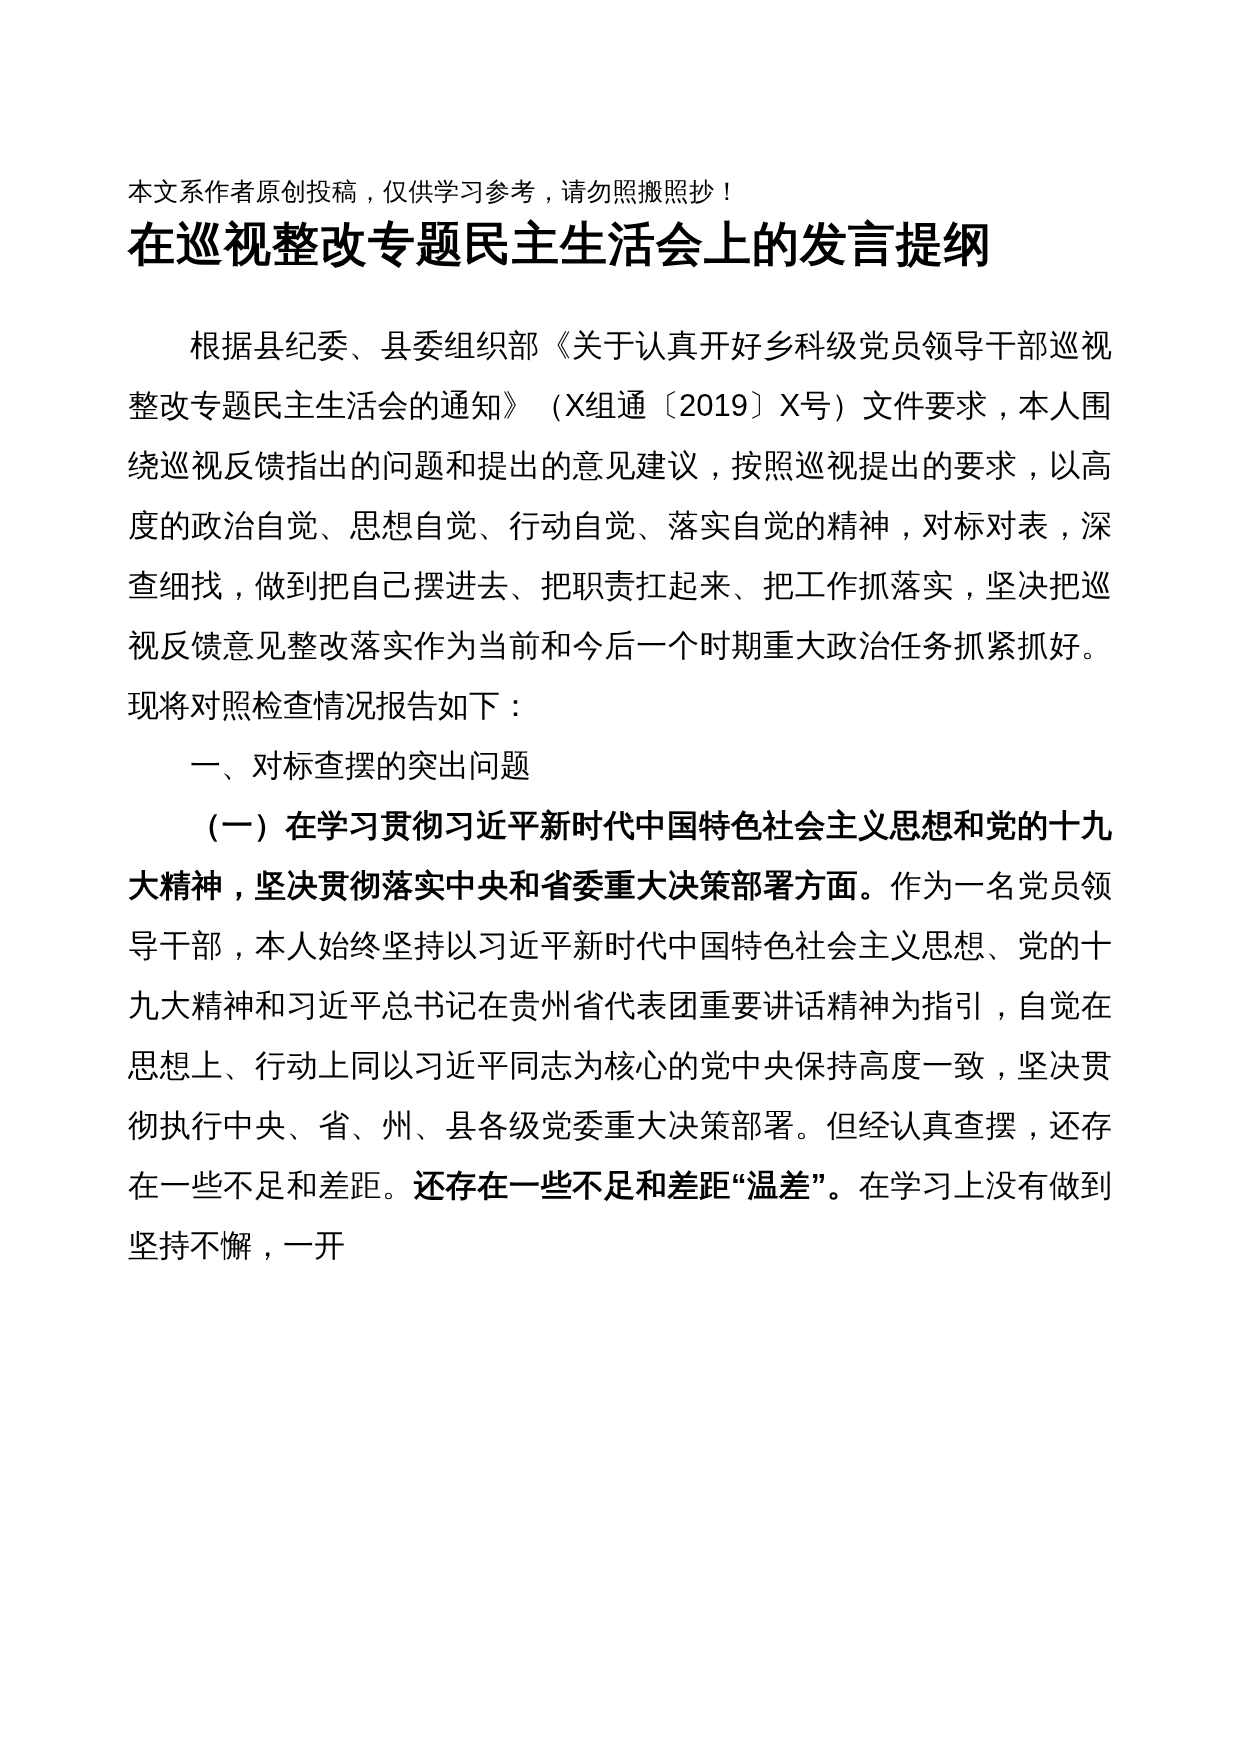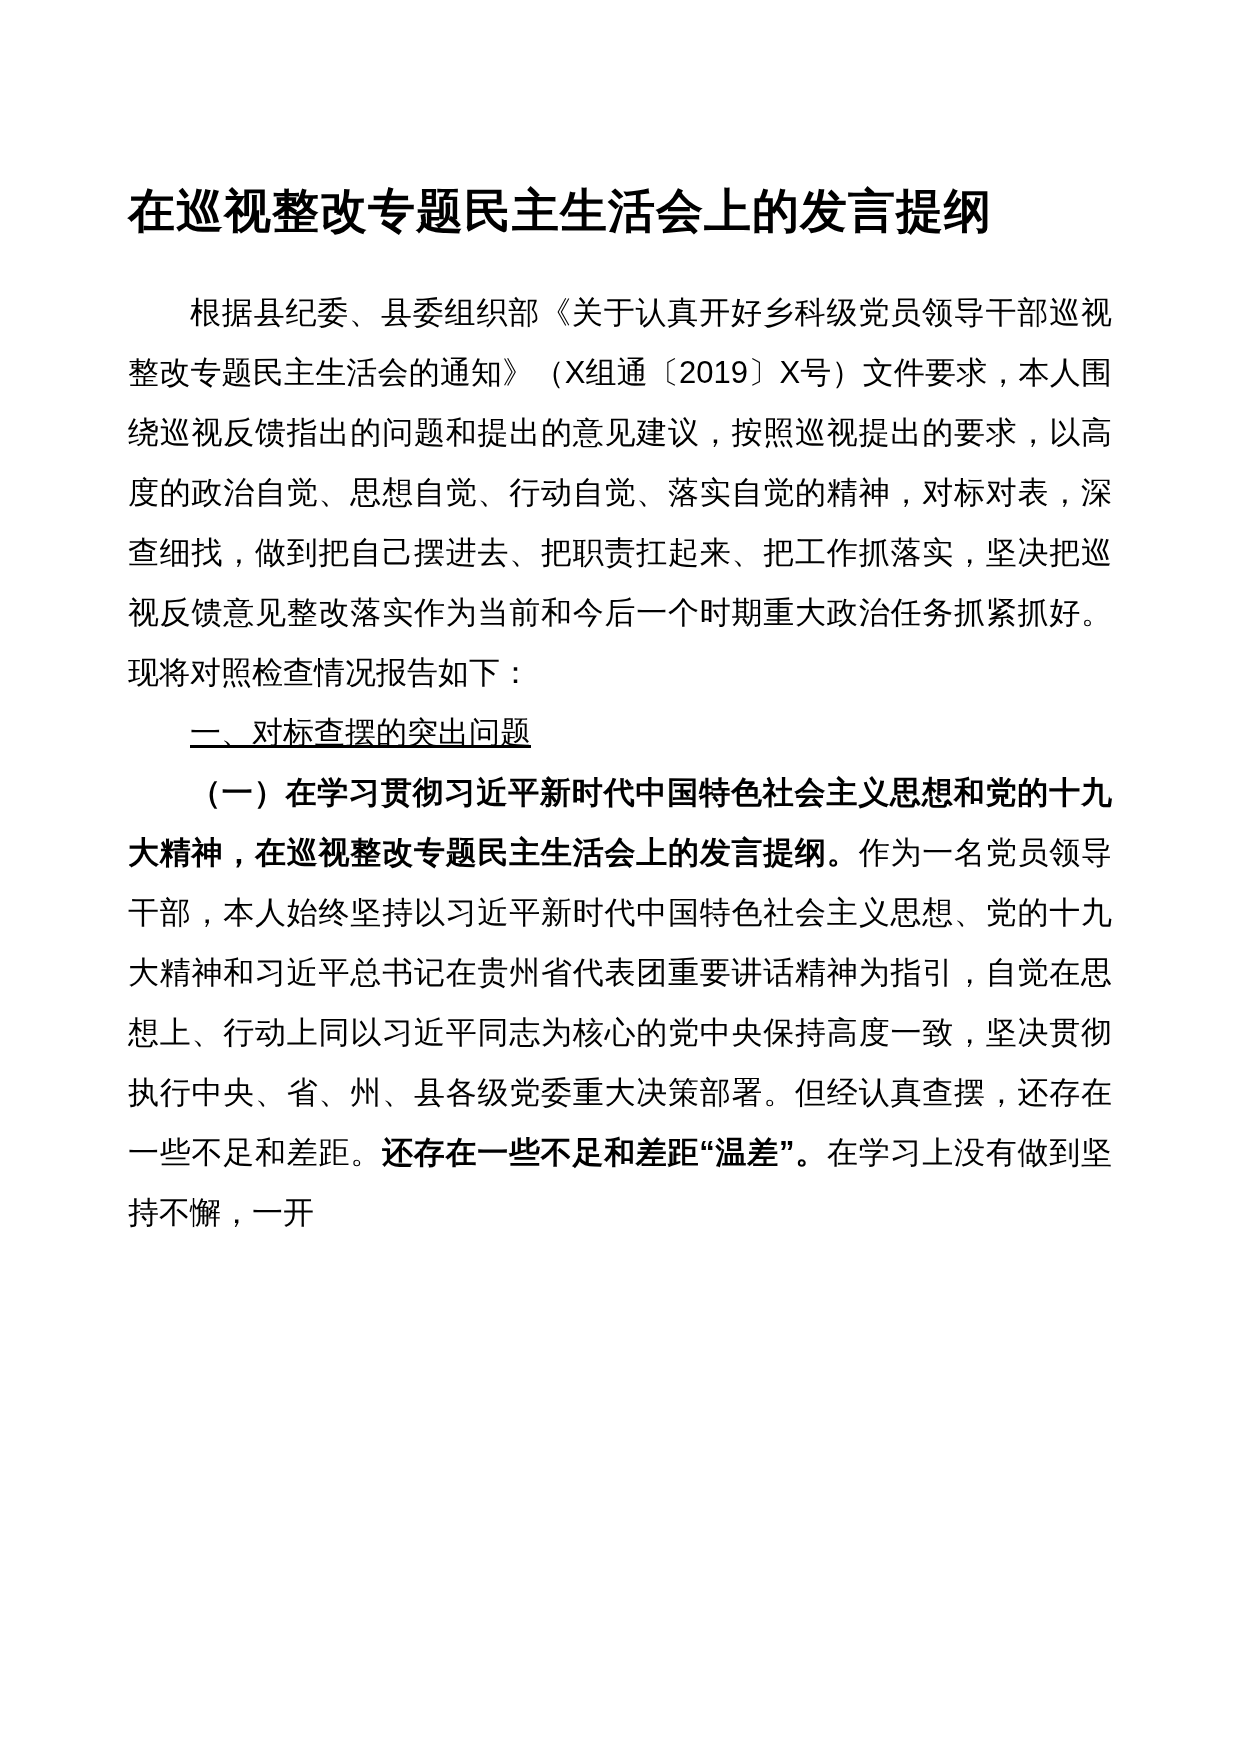--- a/index.html
+++ b/index.html
@@ -57,41 +57,41 @@
     letter-spacing: 0px;
     text-indent: 62px;
   }
   p.heading-num {
     font-size: 31px;
     line-height: 60px;
     margin: 0;
     text-indent: 62px;
     text-align: left;
     letter-spacing: 0px;
-    text-decoration: underline;
   }
   .b {
     font-weight: bold;
   }
 </style>
 </head>
 <body>
 
 <div class="page">
   <div class="content">
 
+    <div class="notice">本文系作者原创投稿，仅供学习参考，请勿照搬照抄！</div>
 
     <h1 class="doc-title">在巡视整改专题民主生活会上的发言提纲</h1>
 
     <div class="body-block">
 
       <p class="para">根据县纪委、县委组织部《关于认真开好乡科级党员领导干部巡视整改专题民主生活会的通知》（X组通〔2019〕X号）文件要求，本人围绕巡视反馈指出的问题和提出的意见建议，按照巡视提出的要求，以高度的政治自觉、思想自觉、行动自觉、落实自觉的精神，对标对表，深查细找，做到把自己摆进去、把职责扛起来、把工作抓落实，坚决把巡视反馈意见整改落实作为当前和今后一个时期重大政治任务抓紧抓好。现将对照检查情况报告如下：</p>
 
       <p class="heading-num">一、对标查摆的突出问题</p>
 
 
       <p class="para">
-        <span class="b">（一）在学习贯彻习近平新时代中国特色社会主义思想和党的十九大精神，在巡视整改专题民主生活会上的发言提纲。</span><span>作为一名党员领导干部，本人始终坚持以习近平新时代中国特色社会主义思想、党的十九大精神和习近平总书记在贵州省代表团重要讲话精神为指引，自觉在思想上、行动上同以习近平同志为核心的党中央保持高度一致，坚决贯彻执行中央、省、州、县各级党委重大决策部署。但经认真查摆，还存在一些不足和差距。</span><span class="b">还存在一些不足和差距“温差”。</span><span>在学习上没有做到坚持不懈，一开</span>
+        <span class="b">（一）在学习贯彻习近平新时代中国特色社会主义思想和党的十九大精神，坚决贯彻落实中央和省委重大决策部署方面。</span><span>作为一名党员领导干部，本人始终坚持以习近平新时代中国特色社会主义思想、党的十九大精神和习近平总书记在贵州省代表团重要讲话精神为指引，自觉在思想上、行动上同以习近平同志为核心的党中央保持高度一致，坚决贯彻执行中央、省、州、县各级党委重大决策部署。但经认真查摆，还存在一些不足和差距。</span><span class="b">还存在一些不足和差距“温差”。</span><span>在学习上没有做到坚持不懈，一开</span>
       </p>
 
     </div>
   </div>
 </div>
 
 </body></html>

